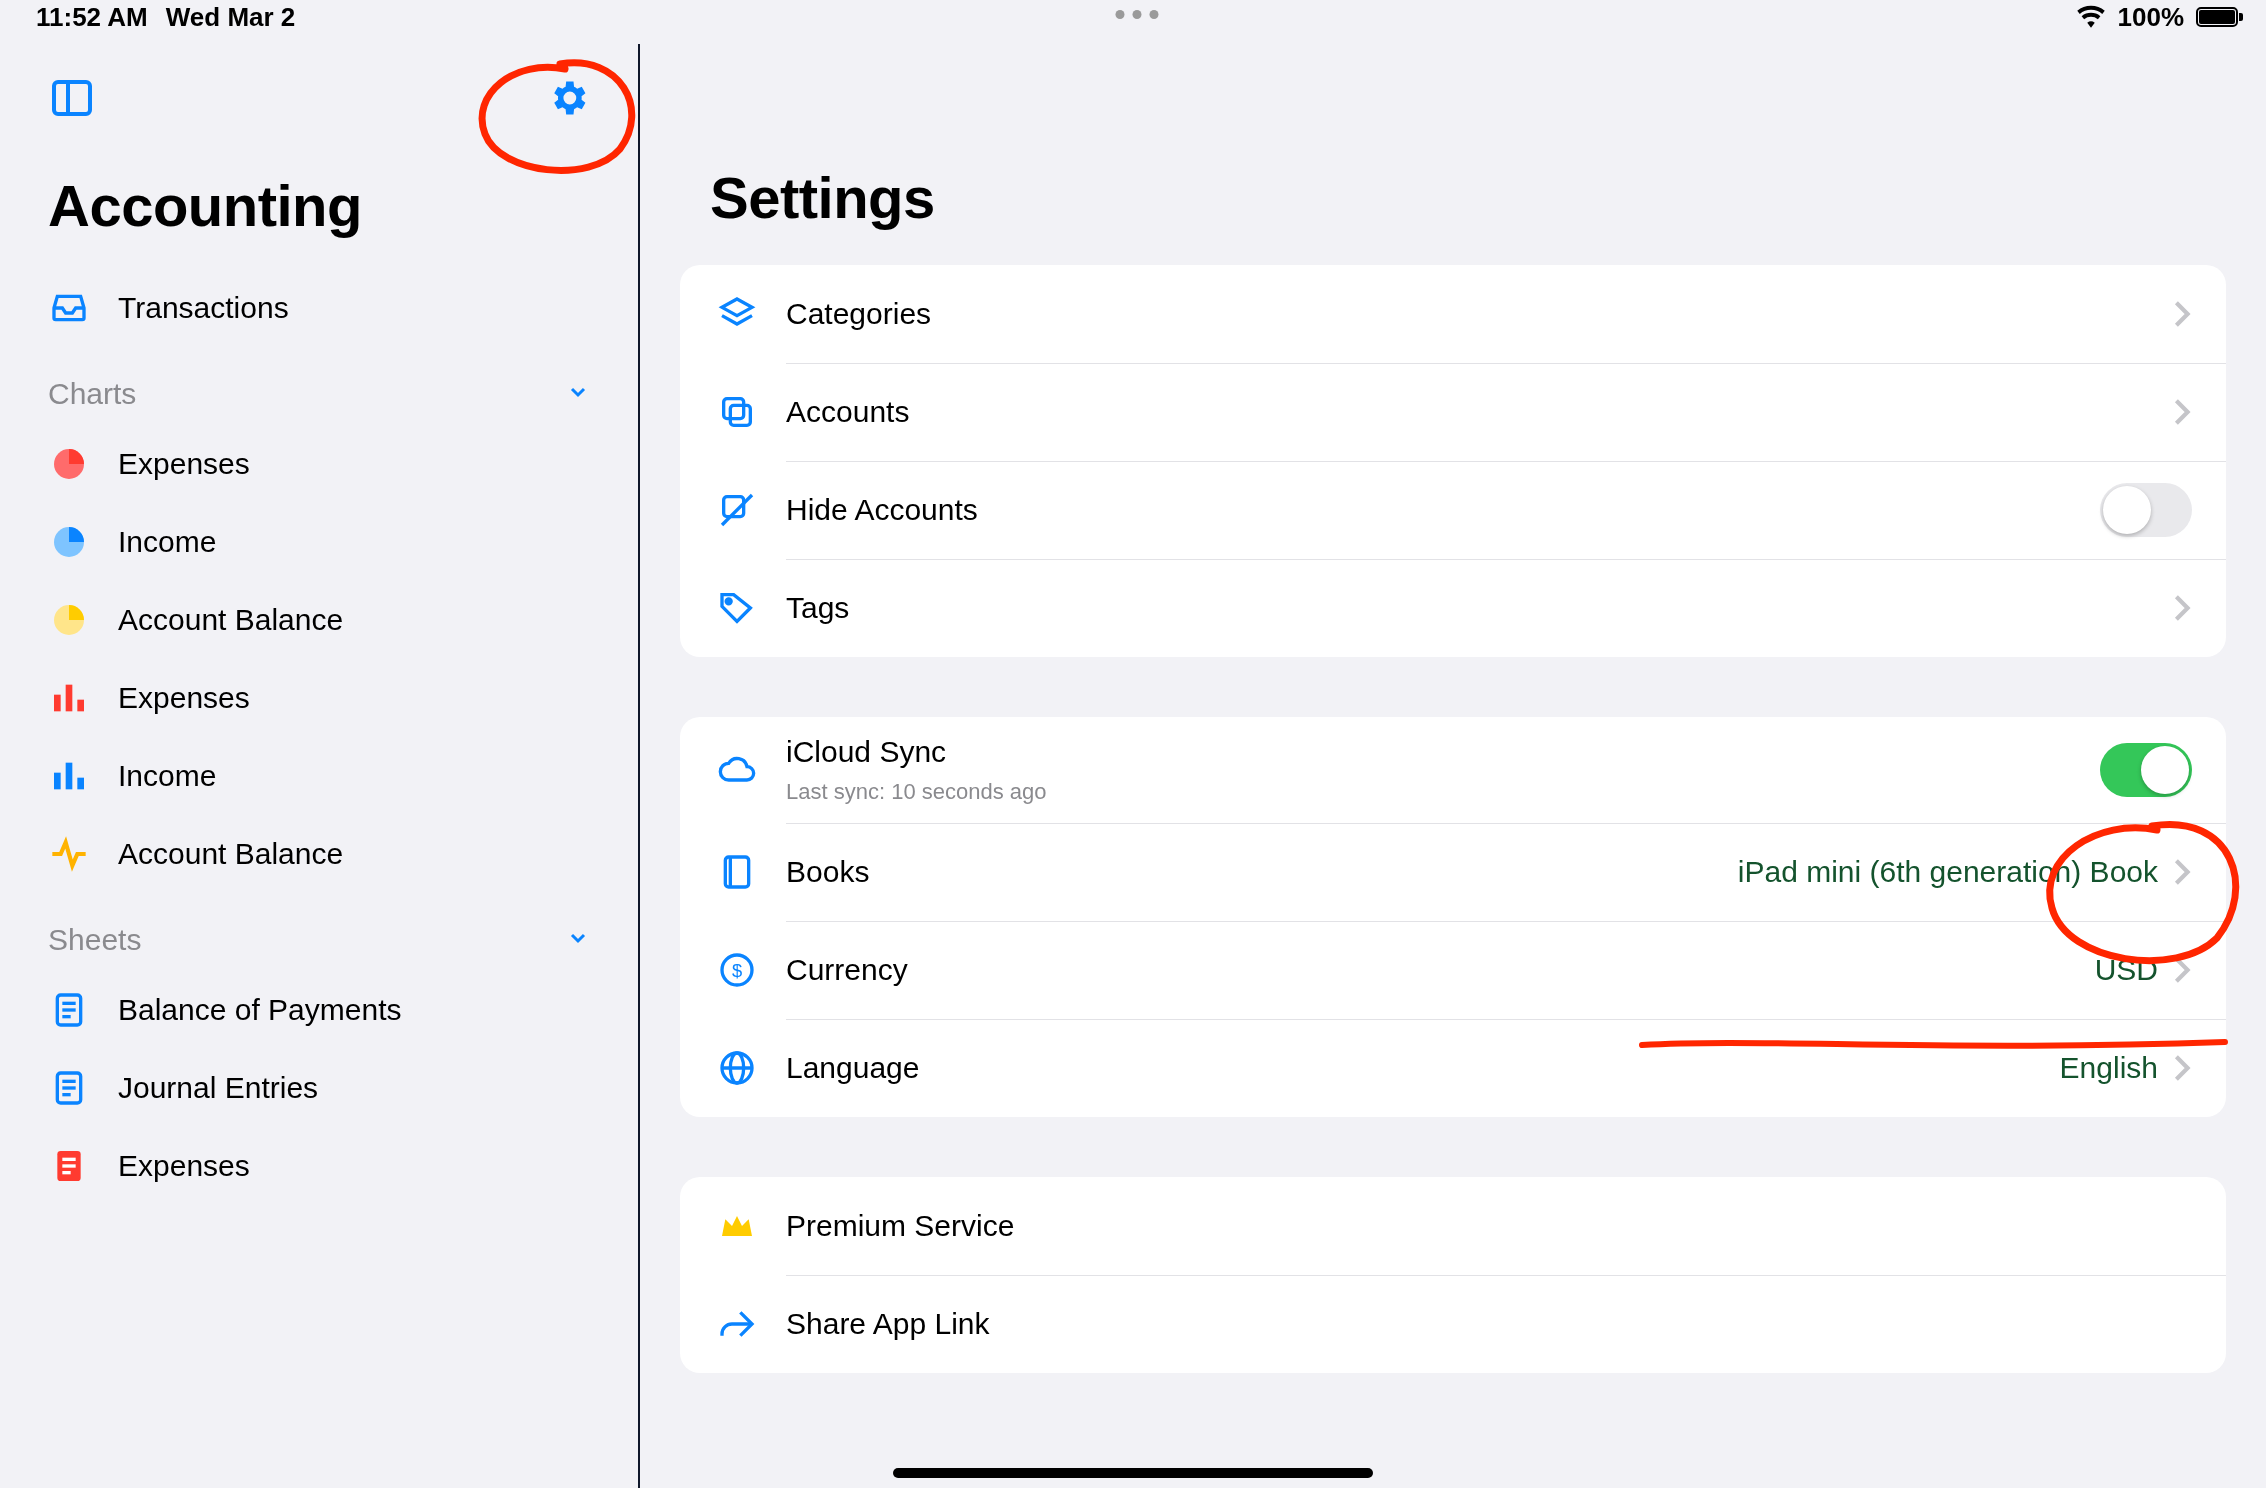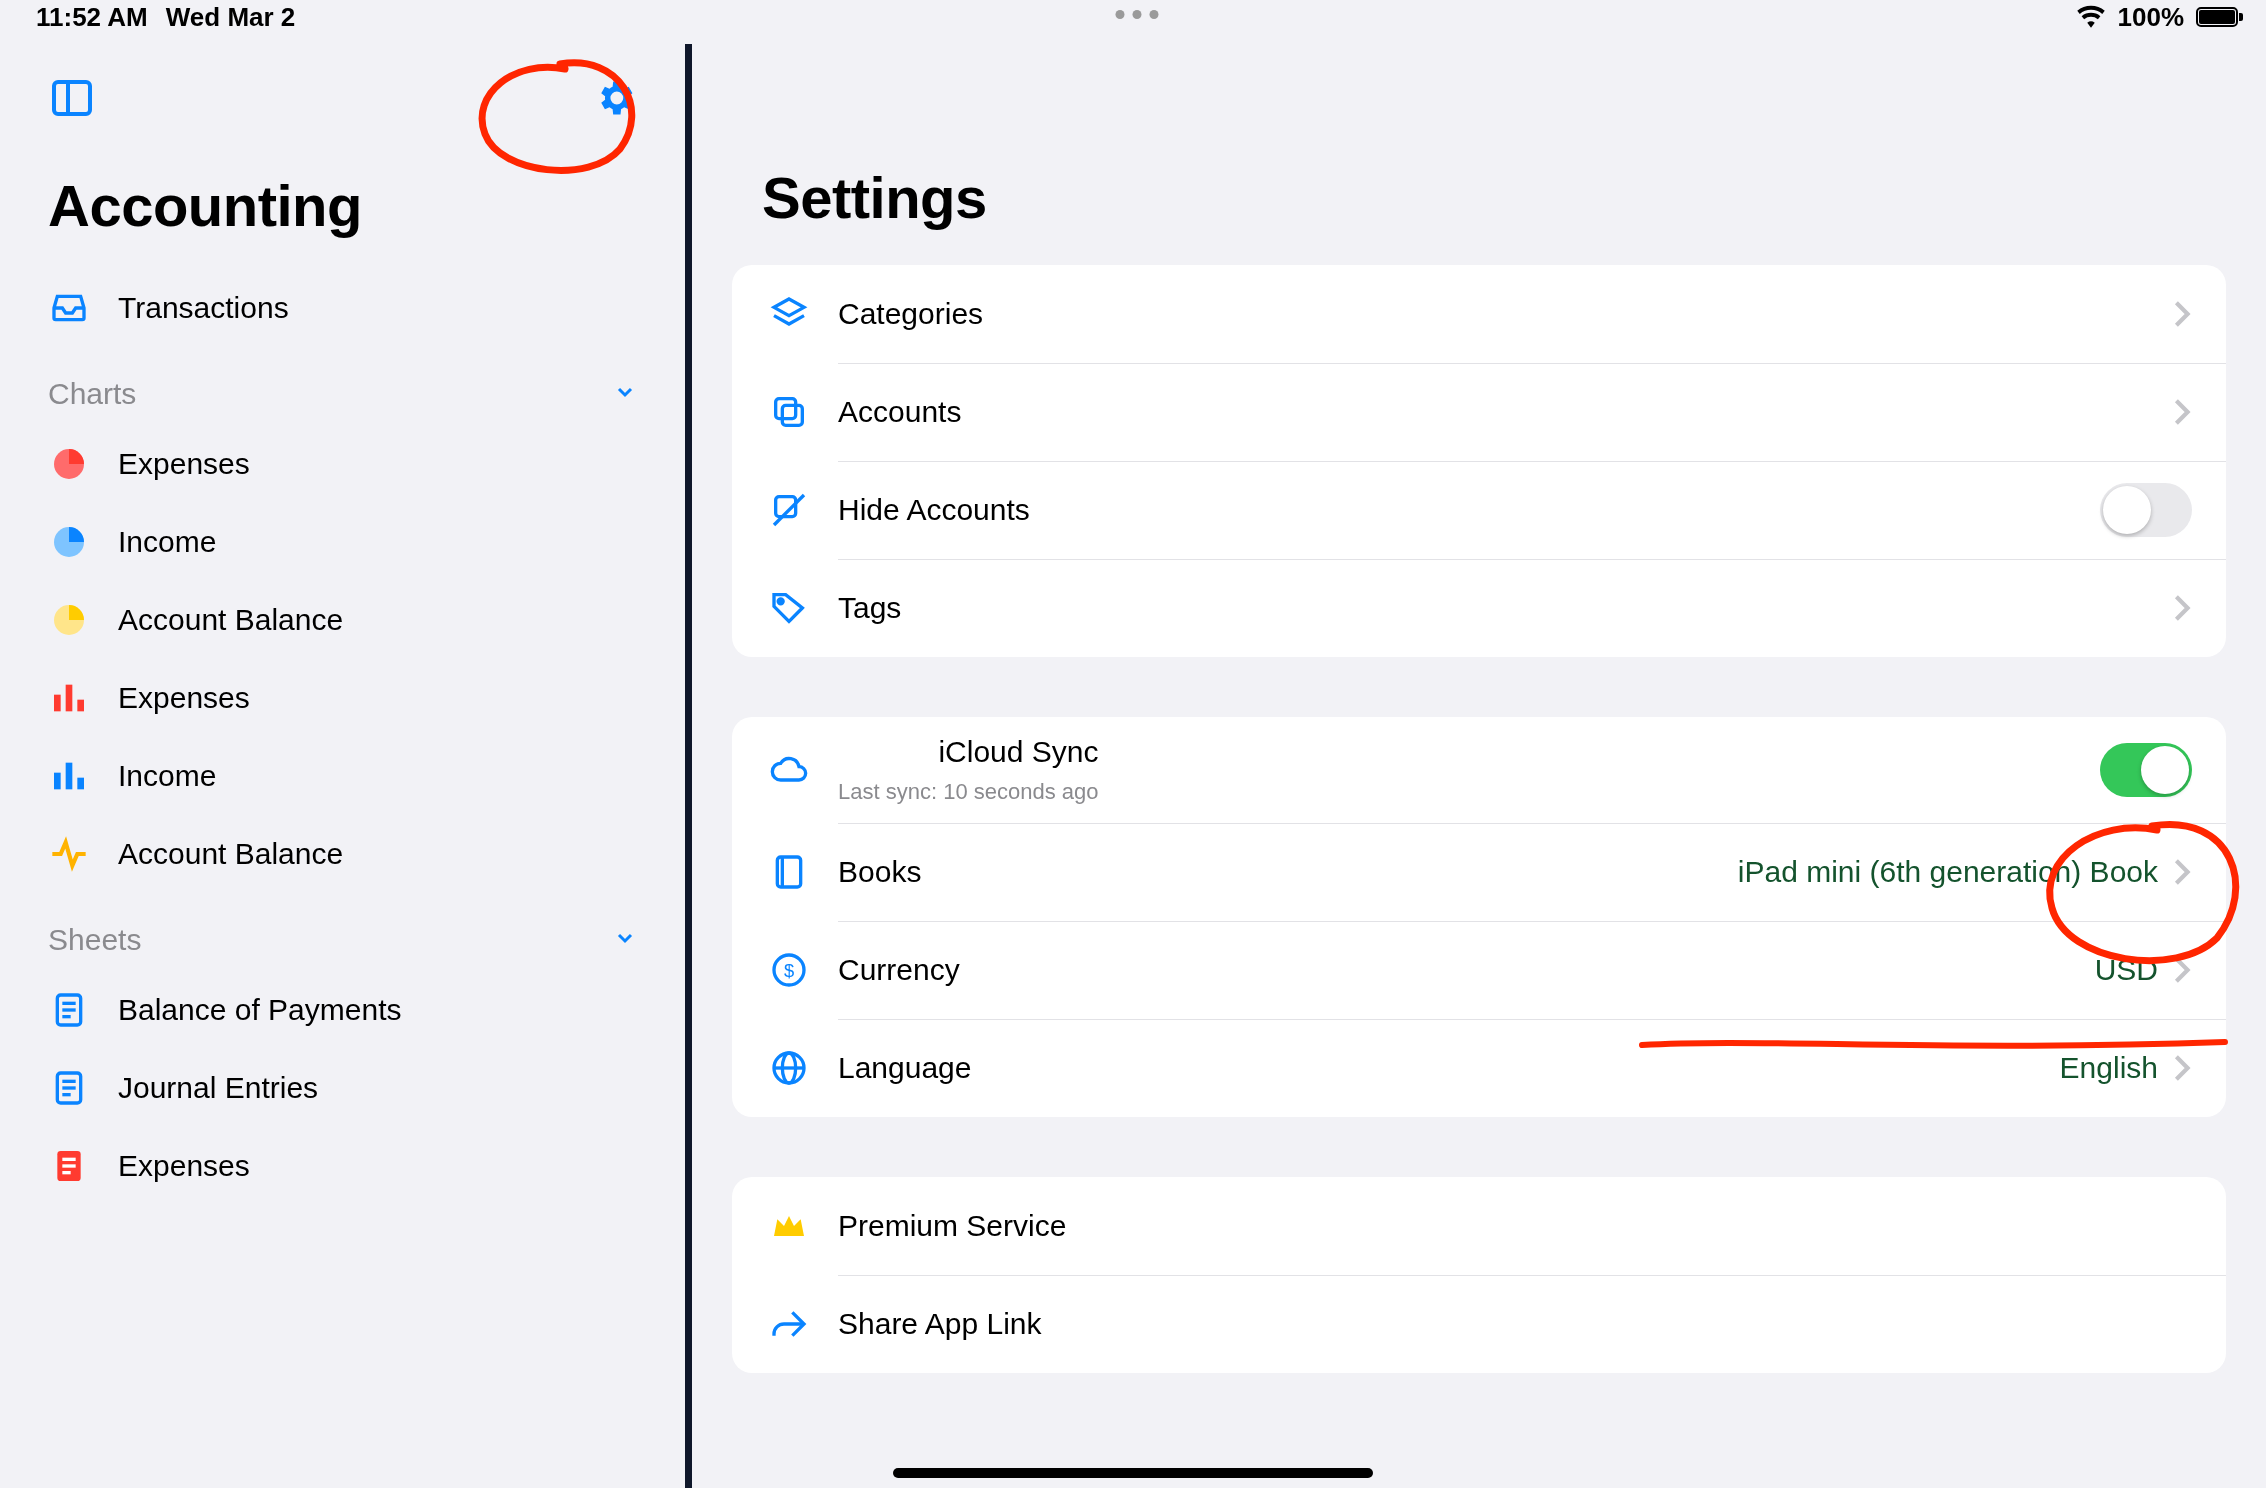--- a/index.html
+++ b/index.html
@@ -25,21 +25,21 @@
   .status-center .dot { width:9px; height:9px; border-radius:50%; background:#9a9a9a; }
   .status-right { display:flex; align-items:center; gap:12px; font-size:26px; }
   .wifi-icon svg { width:30px; height:30px; display:block; }
   .battery { display:flex; align-items:center; gap:6px; }
   .battery-body { width:42px; height:20px; border:2.5px solid #000; border-radius:5px; position:relative; }
   .battery-body::after { content:""; position:absolute; right:-7px; top:4px; width:4px; height:8px; background:#000; border-radius:0 2px 2px 0;}
   .battery-fill { position:absolute; left:1px; top:1px; bottom:1px; right:1px; background:#000; border-radius:2px;}
 
   
   .pane-wrap { position:absolute; top:44px; left:0; right:0; bottom:0; display:flex; }
-  .sidebar { width:692px; border-right:7px solid #0f172a; padding: 24px 0 0 0; position:relative;}
+  .sidebar { width:640px; border-right:2px solid #0f172a; padding: 24px 0 0 0; position:relative;}
   .main    { flex:1; padding: 40px 0 4px 0; overflow:hidden; }
 
   
   .sb-header { display:flex; align-items:center; justify-content:space-between; padding: 0 48px 0 48px; height:64px; }
   .sb-header .app-icon svg { width:48px; height:48px; }
   .sb-header .gear svg { width:44px; height:44px; }
 
   .sb-title { font-size:58px; font-weight:800; padding: 40px 48px 30px 48px; letter-spacing:-0.5px;}
 
   .sb-item { display:flex; align-items:center; gap:28px; padding: 18px 48px; font-size:30px; cursor:pointer;}
@@ -65,21 +65,21 @@
   }
   .row .ic { width:46px; height:46px; margin-right:26px; display:flex; align-items:center; justify-content:center; flex-shrink:0;}
   .row .ic svg { width:40px; height:40px; }
   .row .lbl { font-size:30px; flex:1; }
   .row .sub { font-size:22px; color:#8a8a8e; margin-top:10px;}
   .row .val { font-size:30px; color:#14532d; margin-right:14px;}
   .row .chev { color:#c5c5c9; padding-right:34px; }
   .row .chev svg { width:20px; height:28px; display:block;}
   .row .toggle { margin-right:34px; }
 
-  .two-line .lbl-wrap { display:flex; flex-direction:column; padding:18px 0;align-items:flex-end;}
+  .two-line .lbl-wrap { display:flex; flex-direction:column; padding:18px 0;}
   .two-line .lbl { flex:none; }
 
   
   .toggle { width:92px; height:54px; border-radius:27px; position:relative; }
   .toggle.off { background:#e9e9ec; }
   .toggle.on  { background:#34c759; }
   .toggle .knob { position:absolute; top:3px; width:48px; height:48px; border-radius:50%; background:#fff; box-shadow:0 2px 4px rgba(0,0,0,0.25);}
   .toggle.off .knob { left:3px; }
   .toggle.on  .knob { right:3px; }
 

